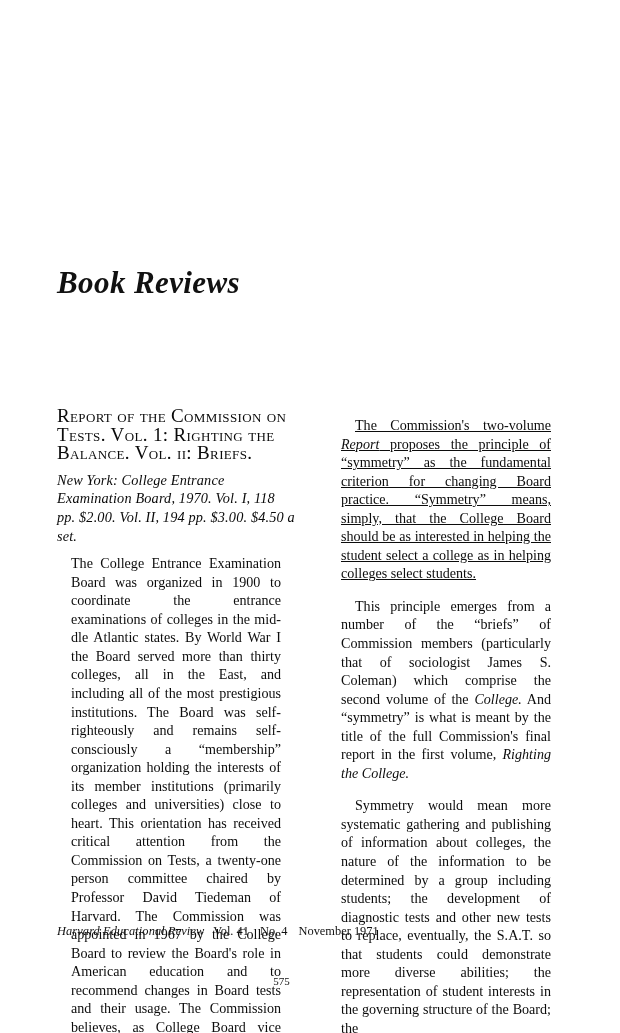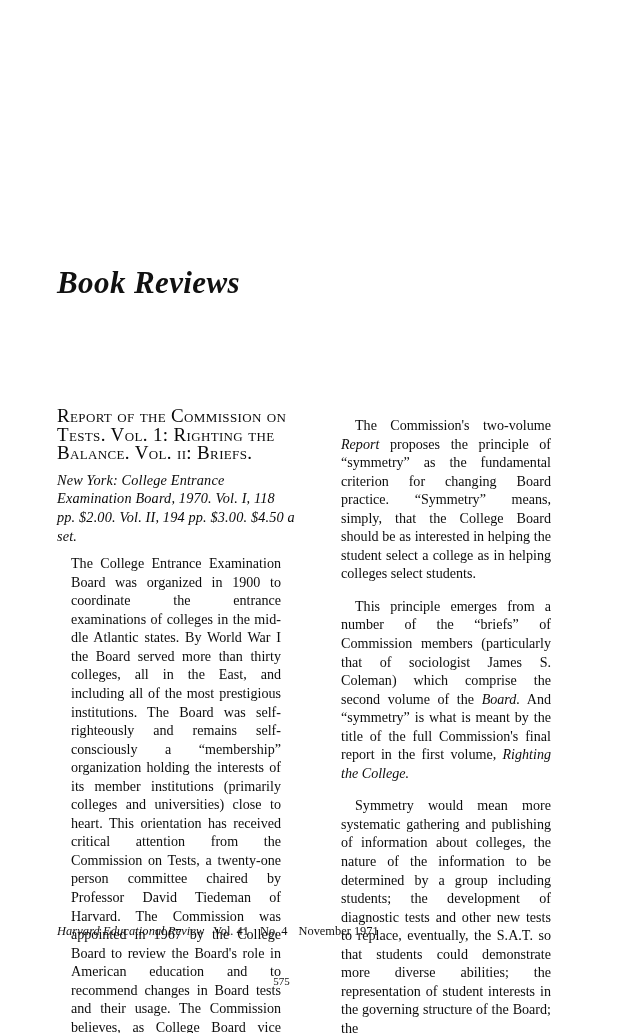--- a/index.html
+++ b/index.html
@@ -150,23 +150,23 @@
       <div class="biblio">New York: College Entrance Examination Board, 1970. Vol. I, 118 pp. $2.00. Vol. II, 194 pp. $3.00. $4.50 a set.</div>
 
       <p class="body first-para">The College Entrance Examination Board was organized in 1900 to coordinate the en­trance examinations of colleges in the mid­dle Atlantic states. By World War I the Board served more than thirty colleges, all in the East, and including all of the most prestigious institutions. The Board was self-righteously and remains self-conscious­ly a “membership” organization holding the interests of its member institutions (primarily colleges and universities) close to heart. This orientation has received critical attention from the Commission on Tests, a twenty-one person committee chaired by Professor David Tiedeman of Harvard. The Commission was appointed in 1967 by the College Board to review the Board's role in American education and to recommend changes in Board tests and their usage. The Commission believes, as College Board vice president George Hanford noted, that:</p>
 
 
     </div>
 
     <div class="col col-right">
 
 
-      <p class="body indent" style="margin-top:9px;"><span>The Commission's two-volume </span><i>Report</i><span> proposes the principle of “symmetry” as the fundamental criterion for changing Board practice. “Symmetry” means, simply, that the College Board should be as inter­ested in helping the student select a col­lege as in helping colleges select students.</span></p>
+      <p class="body indent" style="margin-top:9px;text-decoration:underline;"><span>The Commission's two-volume </span><i>Report</i><span> proposes the principle of “symmetry” as the fundamental criterion for changing Board practice. “Symmetry” means, simply, that the College Board should be as inter­ested in helping the student select a col­lege as in helping colleges select students.</span></p>
 
-      <p class="body indent"><span>This principle emerges from a number of the “briefs” of Commission members (particularly that of sociologist James S. Coleman) which comprise the second vol­ume of the </span><i>Board.</i><span> And “symmetry” is what is meant by the title of the full Com­mission's final report in the first volume, </span><i>Righting the College.</i></p>
+      <p class="body indent"><span>This principle emerges from a number of the “briefs” of Commission members (particularly that of sociologist James S. Coleman) which comprise the second vol­ume of the </span><i>College.</i><span> And “symmetry” is what is meant by the title of the full Com­mission's final report in the first volume, </span><i>Righting the College.</i></p>
 
       <p class="body indent">Symmetry would mean more systematic gathering and publishing of information about colleges, the nature of the informa­tion to be determined by a group includ­ing students; the development of diagnos­tic tests and other new tests to replace, eventually, the S.A.T. so that students could demonstrate more diverse abilities; the representation of student interests in the governing structure of the Board; the</p>
 
     </div>
   </div>
 
   <div class="footer">
     <span class="jname">Harvard Educational Review</span><span class="issue"><span>Vol. 41</span><span>No. 4</span><span>November 1971</span></span>
   </div>
 

